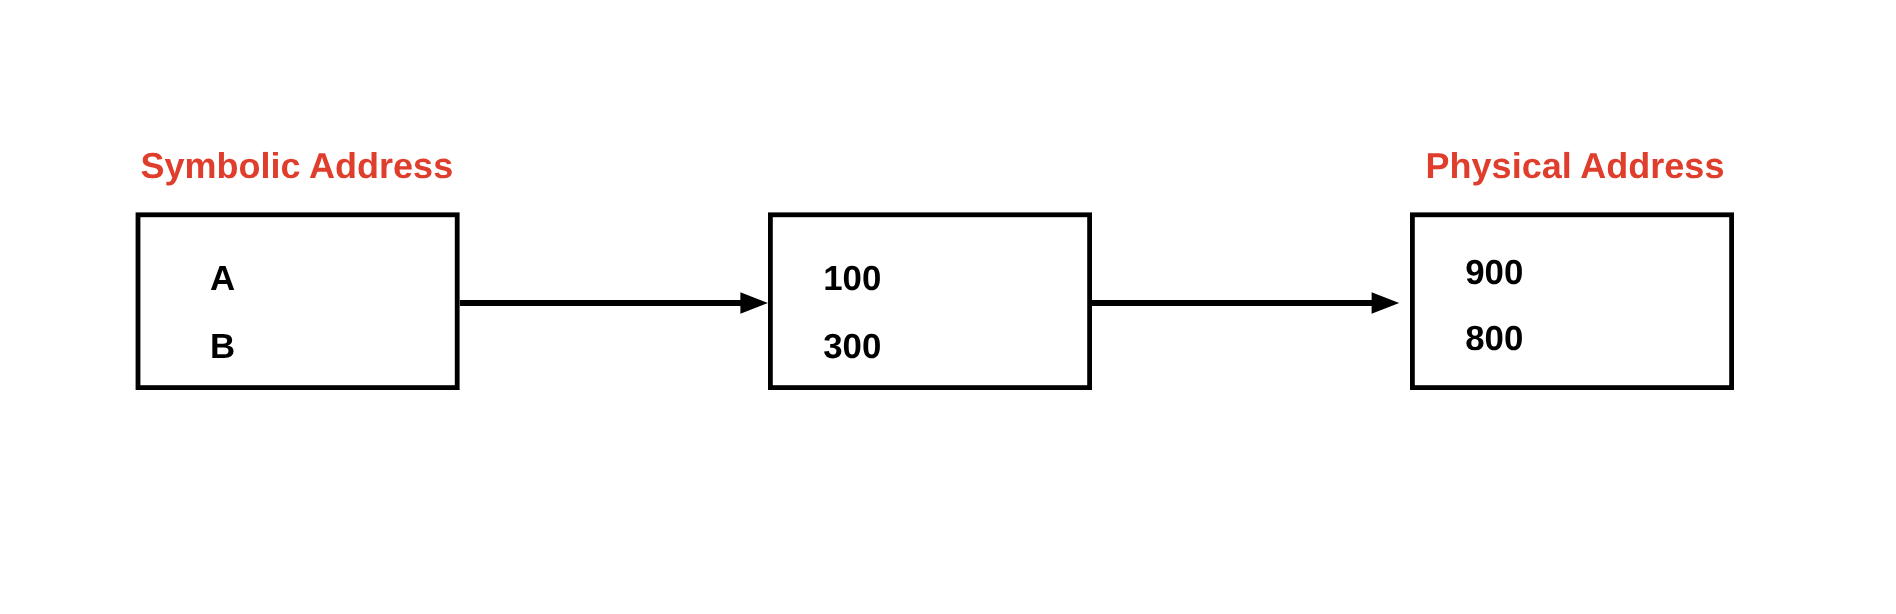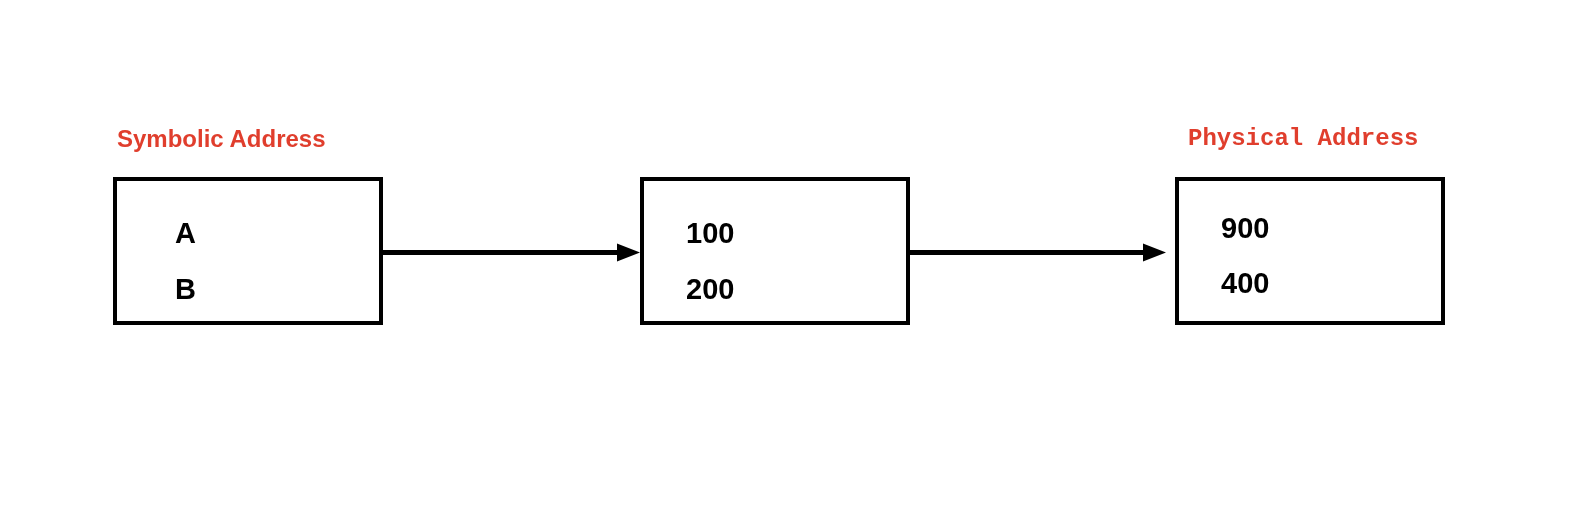--- a/index.html
+++ b/index.html
@@ -10,21 +10,21 @@
   .canvas {
     position: relative;
     width: 1580px;
     height: 512px;
     background: #ffffff;
     font-family: "Liberation Sans", sans-serif;
     overflow: hidden;
   }
   .group-title {
     position: absolute;
-    font-size: 24px;
+    font-size: 30px;
     font-weight: bold;
     line-height: 34px;
     white-space: nowrap;
     color: #E03E2D; 
   }
   .addr-box {
     position: absolute;
     width: 270px;
     height: 148px;
     border: 4px solid #000000;
@@ -43,21 +43,21 @@
     position: absolute;
     display: block;
   }
   
   #box-symbolic { left: 113px; top: 177px; }
   #box-logical  { left: 640px; top: 177px; }
   #box-physical { left: 1175px; top: 177px; }
   
   #title-symbolic { left: 117px; top: 122px; }
   #title-logical  { left: 658px; top: 122px; }
-  #title-physical { left: 1188px; top: 122px; font-family: Liberation Mono, monospace; }
+  #title-physical { left: 1188px; top: 122px; }
   
   #box-symbolic .item-0 { left: 58px; top: 36px; }
   #box-symbolic .item-1 { left: 58px; top: 92px; }
   #box-logical  .item-0 { left: 42px; top: 36px; }
   #box-logical  .item-1 { left: 42px; top: 92px; }
   #box-physical .item-0 { left: 42px; top: 31px; }
   #box-physical .item-1 { left: 42px; top: 86px; }
   
   #arrow-1 { left: 383px; top: 240px; }
   #arrow-2 { left: 909px; top: 240px; }
@@ -73,27 +73,27 @@
     <div class="box-item item-1">B</div>
   </div>
 
   <svg class="arrow-svg" id="arrow-1" width="258" height="25" viewBox="0 0 258 25" aria-hidden="true">
     <line x1="0" y1="12.5" x2="238" y2="12.5" stroke="#000000" stroke-width="5"></line>
     <polygon points="234,3.5 257,12.5 234,21.5" fill="#000000"></polygon>
   </svg>
 
   <div class="addr-box" id="box-logical">
     <div class="box-item item-0">100</div>
-    <div class="box-item item-1">200</div>
+    <div class="box-item item-1">300</div>
   </div>
 
   <svg class="arrow-svg" id="arrow-2" width="258" height="25" viewBox="0 0 258 25" aria-hidden="true">
     <line x1="0" y1="12.5" x2="238" y2="12.5" stroke="#000000" stroke-width="5"></line>
     <polygon points="234,3.5 257,12.5 234,21.5" fill="#000000"></polygon>
   </svg>
 
   <div class="group-title" id="title-physical" style="color: rgb(224, 62, 45);">Physical Address</div>
   <div class="addr-box" id="box-physical">
     <div class="box-item item-0">900</div>
-    <div class="box-item item-1">400</div>
+    <div class="box-item item-1">800</div>
   </div>
 
 </div>
 
 </body></html>

